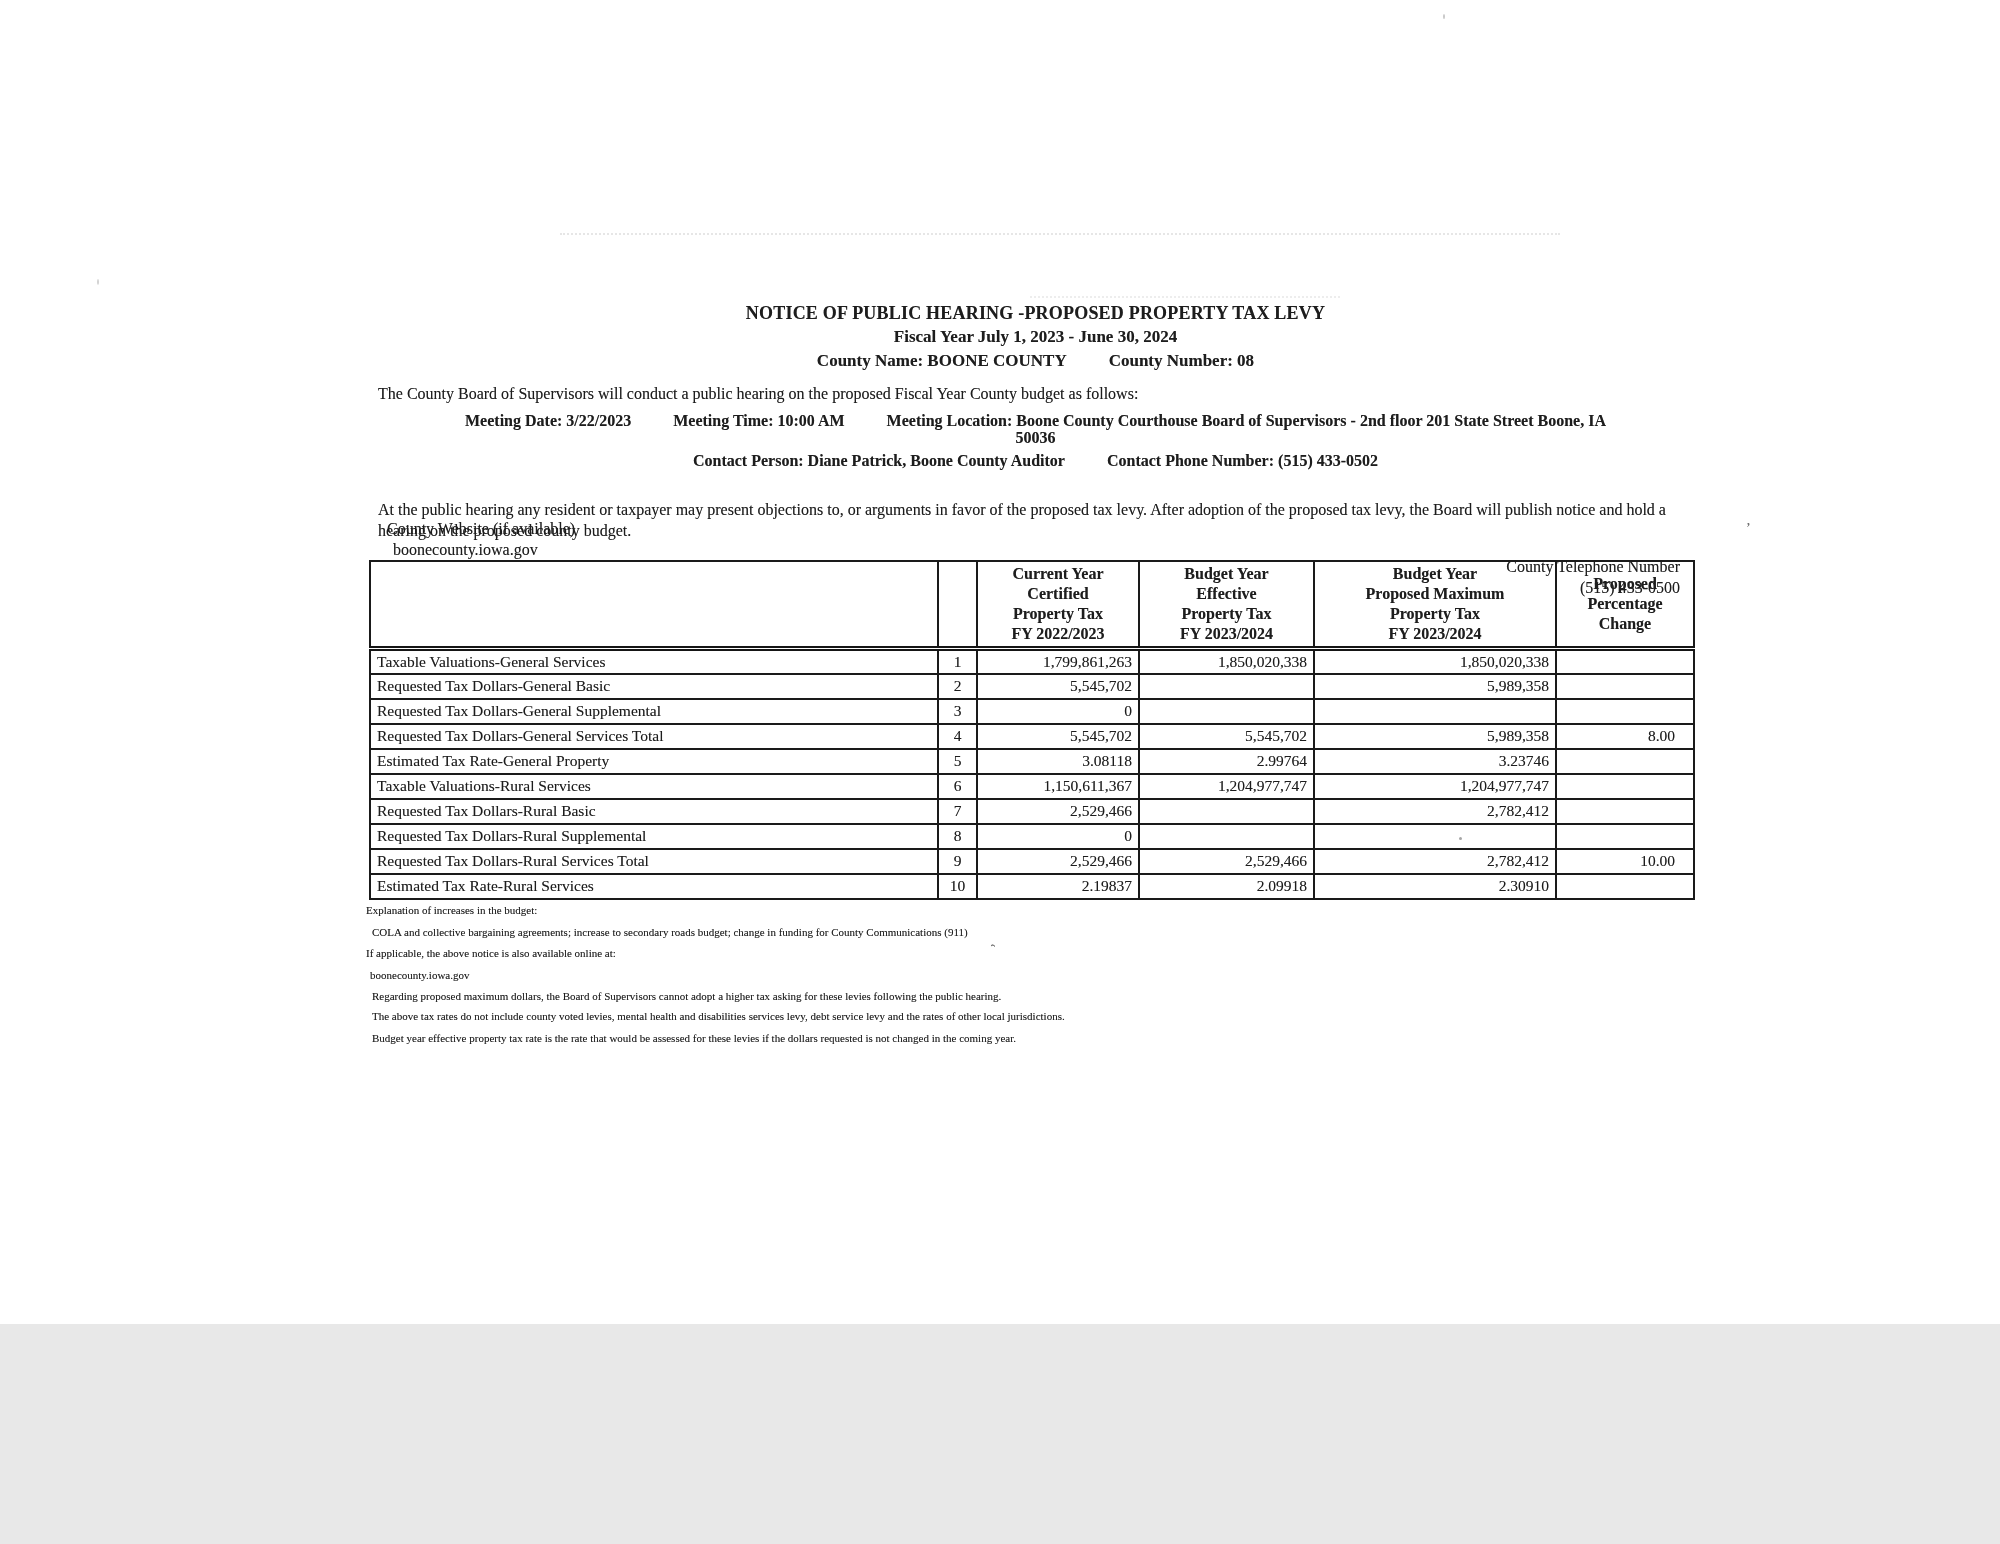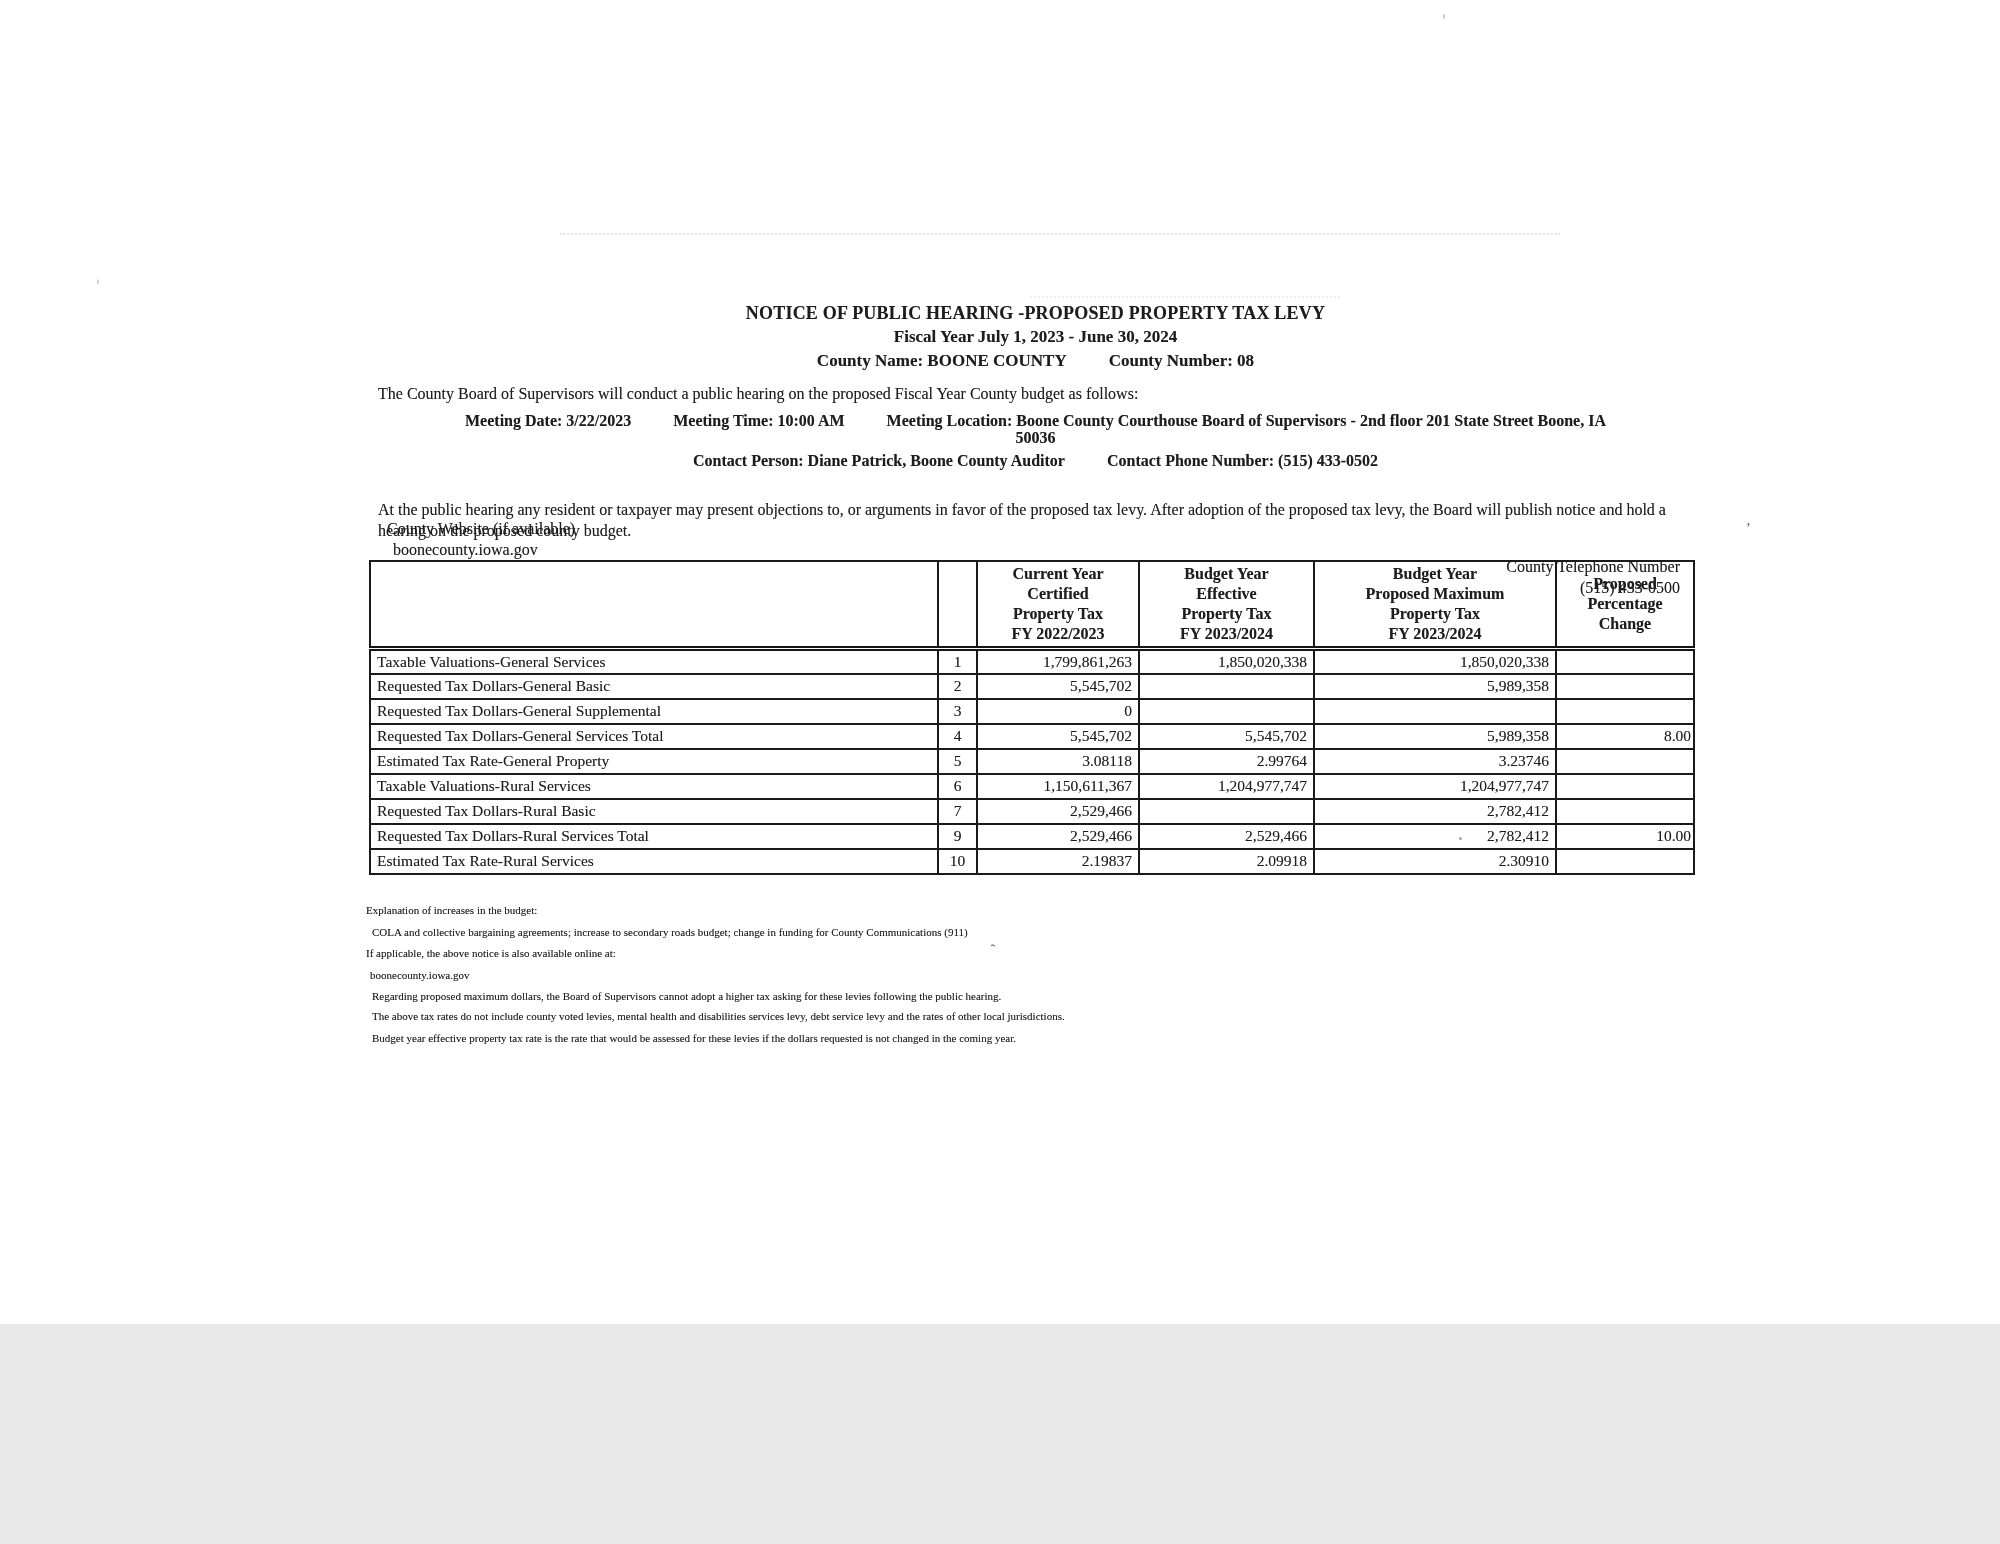--- a/index.html
+++ b/index.html
@@ -47,21 +47,21 @@
     height:84px;
     font-size:16px;font-weight:bold;
     text-align:center;vertical-align:middle;
     line-height:20px;white-space:pre-line;
     border-bottom:5px double #151515;
   }
   table.levy tbody tr{height:25px;}
   table.levy td.lbl{text-align:left;padding-left:6px;}
   table.levy td.num{text-align:center;padding:0 2px;}
   table.levy td.val{text-align:right;}
-  table.levy td.pct{text-align:right;padding-right:2px;}
+  table.levy td.pct{text-align:right;padding-right:18px;}
 
   
   .footer{left:366px;top:900px;width:1330px;font-size:11px;line-height:21.5px;}
   .footer div{white-space:nowrap;}
 
   
   .speck{position:absolute;background:#8f8f8f;border-radius:50%;}
   .speck-row{position:absolute;border-top:2px dotted #dcdcdc;opacity:.7;}
   .scan-line-a{position:absolute;left:92px;top:1428px;width:1862px;border-top:2px dashed #b7b7b7;transform:rotate(-1deg);transform-origin:right center;opacity:.85;}
   .scan-line-b{position:absolute;left:140px;top:1431px;width:1760px;border-top:1px dotted #c9c9c9;transform:rotate(-0.95deg);transform-origin:right center;opacity:.8;}
@@ -180,20 +180,28 @@
       </tr>
       <tr>
         <td class="lbl">Requested Tax Dollars-Rural Basic</td>
         <td class="num">7</td>
         <td class="val">2,529,466</td>
         <td class="val"></td>
         <td class="val">2,782,412</td>
         <td class="pct"></td>
       </tr>
       <tr>
+        <td class="lbl">Requested Tax Dollars-Rural Supplemental</td>
+        <td class="num">8</td>
+        <td class="val">0</td>
+        <td class="val"></td>
+        <td class="val"></td>
+        <td class="pct"></td>
+      </tr>
+      <tr>
         <td class="lbl">Requested Tax Dollars-Rural Services Total</td>
         <td class="num">9</td>
         <td class="val">2,529,466</td>
         <td class="val">2,529,466</td>
         <td class="val">2,782,412</td>
         <td class="pct">10.00</td>
       </tr>
       <tr>
         <td class="lbl">Estimated Tax Rate-Rural Services</td>
         <td class="num">10</td>

